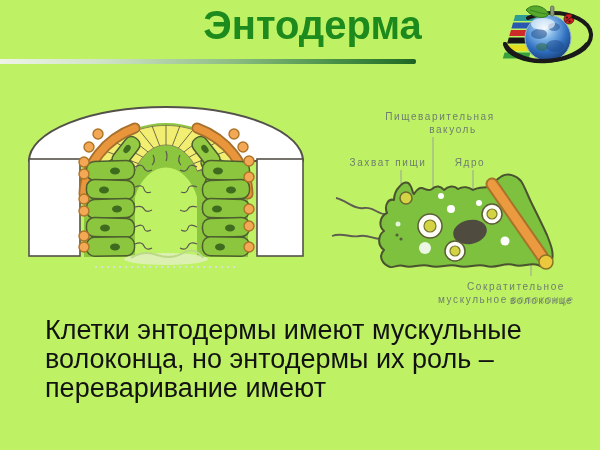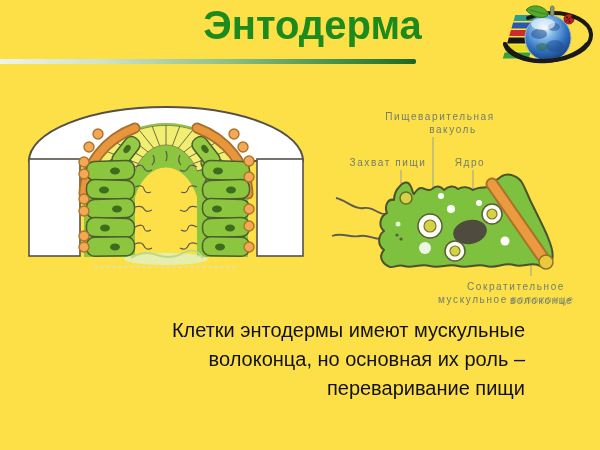--- a/index.html
+++ b/index.html
@@ -1,35 +1,35 @@
 <!DOCTYPE html>
 <html><head>
 <meta charset="utf-8">
 <style>
   html,body{margin:0;padding:0;}
   body{
     width:600px;height:450px;background:#ffffff;position:relative;overflow:hidden;
     font-family:"Liberation Sans", sans-serif;
   }
-  .slide{position:absolute;inset:0;background:#fde047;}
+  .slide{position:absolute;inset:0;background:#bef264;}
   .title{
     position:absolute;left:0;top:3px;width:625px;text-align:center;
     font-size:40px;font-weight:bold;color:#1d8a1d;letter-spacing:0;
   }
   .divider{
     position:absolute;left:0;top:59px;width:416px;height:5px;
     background:linear-gradient(to right,#eef4e8 0%,#cfe2c6 25%,#8fbe85 55%,#4a9148 80%,#256f29 97%,#1d5f22 100%);
     border-radius:0 2px 2px 0;
   }
   .logo{position:absolute;left:493px;top:2px;width:105px;height:62px;}
   .diagramA{position:absolute;left:25px;top:97px;width:285px;height:178px;}
   .diagramB{position:absolute;left:330px;top:104px;width:268px;height:208px;}
   .bodytext{
     position:absolute;left:45px;top:316px;width:480px;
-    font-size:20px;line-height:29px;color:#121212;text-align:right;
+    font-size:27px;line-height:29px;color:#121212;
   }
   svg{display:block;}
   .diaglabel{
     font-family:"Liberation Sans", sans-serif;
     font-size:10px;letter-spacing:1.6px;fill:#6e7e6e;
   }
 </style>
 </head>
 <body>
 
@@ -317,17 +317,17 @@
       <text class="diaglabel" x="140" y="62" text-anchor="middle">Ядро</text>
       <text class="diaglabel" x="186" y="186" text-anchor="middle">Сократительное</text>
       <text class="diaglabel" x="108" y="199">мускульное</text>
       <text class="diaglabel" x="180" y="200">волоконце</text>
       <text class="diaglabel" x="181.5" y="198.8" opacity="0.6">волоконце</text>
     </svg>
   </div>
 
   <div class="bodytext">
     <div>Клетки энтодермы имеют мускульные</div>
-    <div>волоконца, но основная их роль –</div>
-    <div>переваривание пищи</div>
+    <div>волоконца, но энтодермы их роль –</div>
+    <div>переваривание имеют</div>
   </div>
 
 </div>
 
 </body></html>

